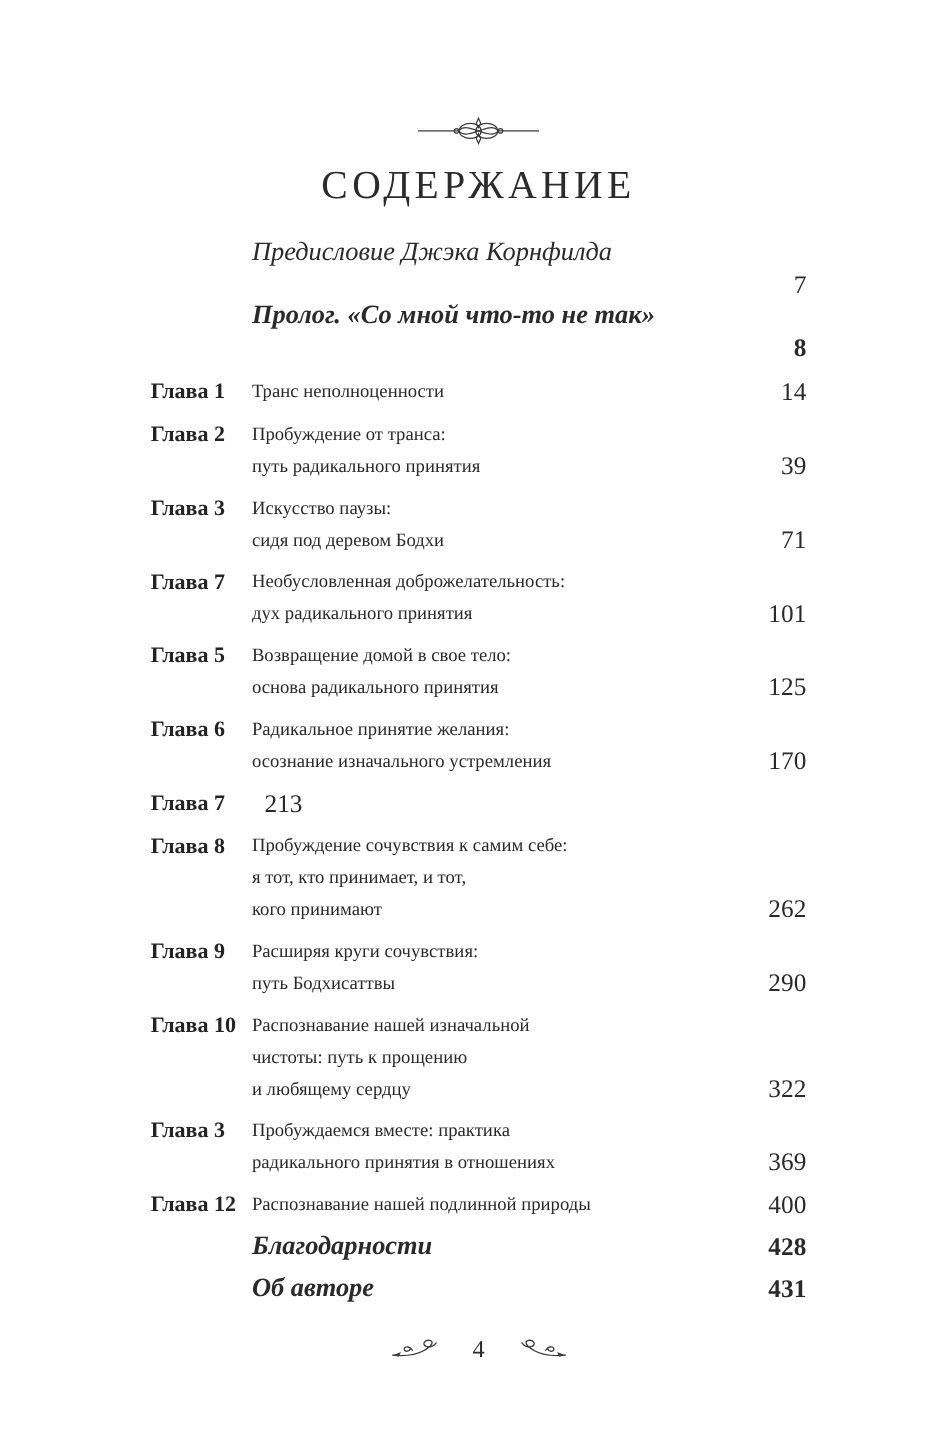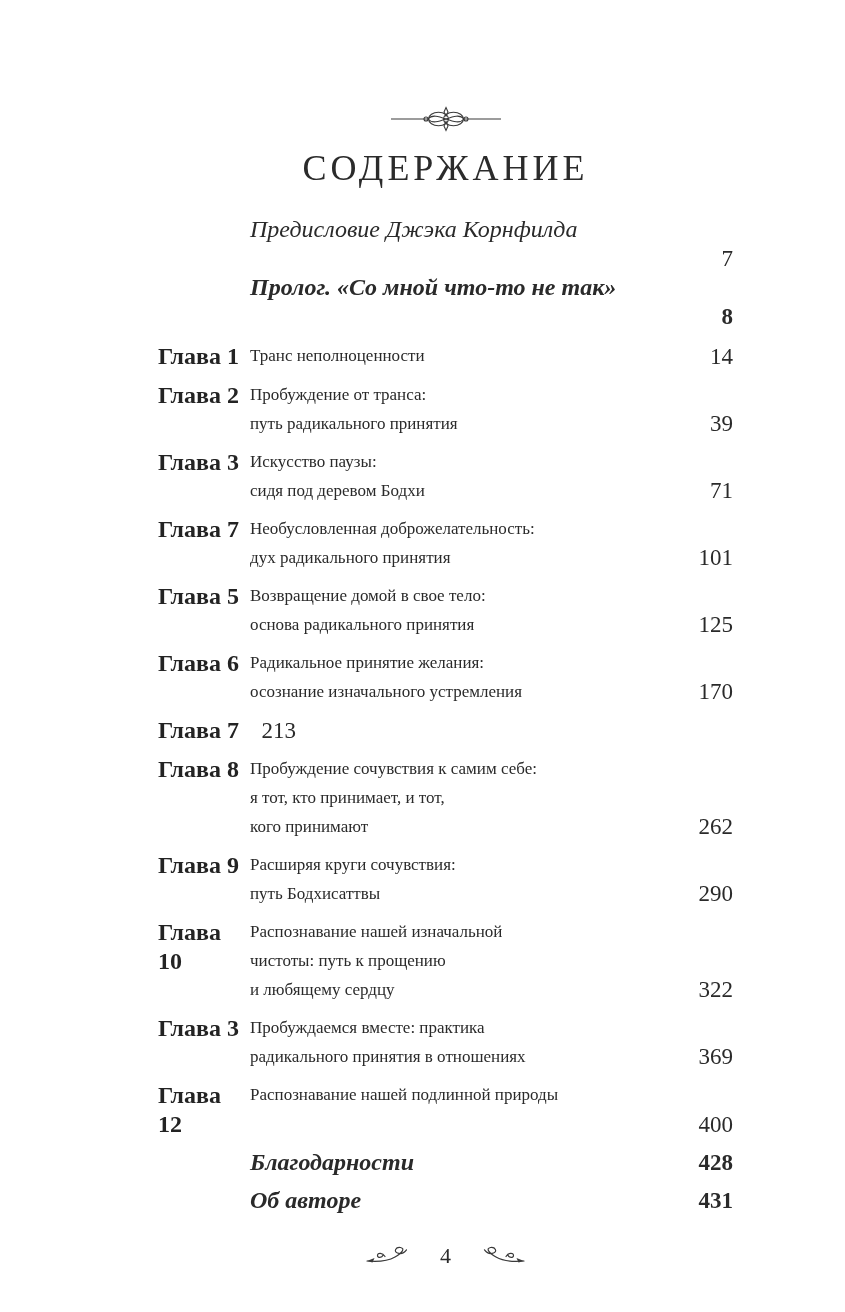--- a/index.html
+++ b/index.html
@@ -6,21 +6,20 @@
   html,body { margin:0; padding:0; background:#ffffff; }
   .page {
     position: relative;
     width: 845px;
     height: 1312px;
     margin: 0 auto;
     background: #ffffff;
     font-family: "Liberation Serif", serif;
     color: #2a2a2a;
     overflow: hidden;
-    padding-left: 21px;
   }
   .content { padding: 104px 112px 0 137px; }
 
   .ornament-top { display:flex; justify-content:center; margin-bottom: 0; }
   .ornament-top svg, .footer svg { display:block; }
 
   h1.book-title {
     margin: 13px 0 0 0;
     text-align: center;
     font-size: 36px;
@@ -29,21 +28,21 @@
     color: #2b2b2b;
   }
 
   .toc { margin-top: 26px; }
 
   .row { display: flex; margin-bottom: 9px; }
   .row .label {
     flex: 0 0 92px;
     align-self: flex-start;
     font-weight: 700;
-    font-size: 24px;
+    font-size: 20px;
     line-height: 29px;
     color: #232323;
     padding-top: 1px;
   }
   .row .title {
     flex: 1 1 auto;
     font-size: 17px;
     line-height: 29px;
     white-space: pre-line;
     color: #2a2a2a;

